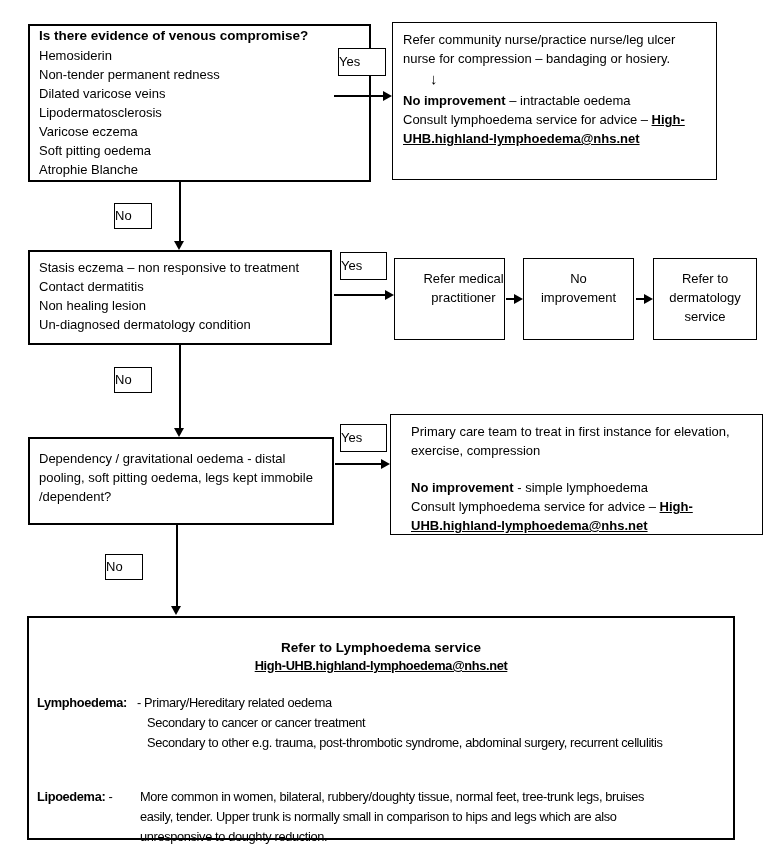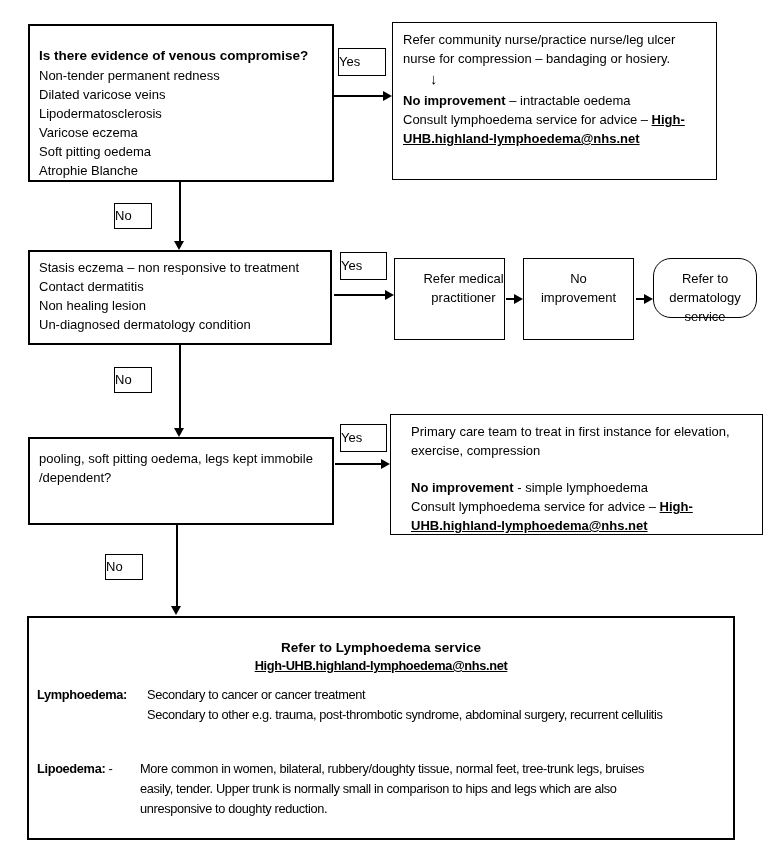--- a/index.html
+++ b/index.html
@@ -19,33 +19,34 @@
   .em{font-weight:bold;text-decoration:underline;}
   .nw{white-space:nowrap;}
   .gap{margin-top:18px;}
   .title{font-weight:bold;font-size:13.5px;line-height:20px;}
   .arrow-row{height:23px;padding-left:27px;font-weight:bold;font-size:15px;line-height:21px;}
   .ctr{text-align:center;line-height:19px;padding-top:10px;}
   
   #fin{font-size:12.8px;letter-spacing:-0.35px;line-height:20px;padding:21px 8px;}
   .fin-title{text-align:center;font-weight:bold;font-size:13.5px;line-height:18px;letter-spacing:0;}
   .fin-email{text-align:center;line-height:18px;}
-  .fin-row{display:flex;margin-top:10px;}
+  .fin-row{display:flex;margin-top:18px;}
   .fin-row2{margin-top:34px;}
   .fin-label{flex:0 0 100px;font-weight:bold;}
   .fin-label2{flex:0 0 103px;}
   .ind{padding-left:10px;}
 </style>
 </head>
 <body>
 
 <div class="canvas">
 
-  <div class="box" style="left:28px;top:24px;width:306px;height:158px;padding:20px 9px;">
+  <div class="box" style="left:28px;top:24px;width:343px;height:158px;padding:0 9px;">
     <div class="title">Is there evidence of venous compromise?</div>
+    <div>Hemosiderin</div>
     <div>Non-tender permanent redness</div>
     <div>Dilated varicose veins</div>
     <div>Lipodermatosclerosis</div>
     <div>Varicose eczema</div>
     <div>Soft pitting oedema</div>
     <div>Atrophie Blanche</div>
   </div>
 
   <div class="lblbox" style="left:338px;top:48px;width:48px;height:28px;line-height:26px;">Yes</div>
 
@@ -87,31 +88,32 @@
   <div class="hline" style="left:506px;top:298px;width:10px;"></div>
   <div class="ah-r" style="left:514px;top:294px;"></div>
 
   <div class="box thin ctr" style="left:523px;top:258px;width:111px;height:82px;">
     <div>No</div>
     <div>improvement</div>
   </div>
   <div class="hline" style="left:636px;top:298px;width:9px;"></div>
   <div class="ah-r" style="left:644px;top:294px;"></div>
 
-  <div class="box thin ctr" style="left:653px;top:258px;width:104px;height:60px;border-radius:18px;">
+  <div class="box thin ctr" style="left:653px;top:258px;width:104px;height:82px;">
     <div>Refer to</div>
     <div>dermatology</div>
     <div>service</div>
   </div>
 
   <div class="vline" style="left:179px;top:345px;height:85px;"></div>
   <div class="ah-d" style="left:174px;top:428px;"></div>
   <div class="lblbox" style="left:114px;top:367px;width:38px;height:26px;line-height:24px;">No</div>
 
   <div class="box" style="left:28px;top:437px;width:306px;height:88px;padding:10px 9px;">
+    <div class="nw">Dependency / gravitational oedema - distal</div>
     <div class="nw">pooling, soft pitting oedema, legs kept immobile</div>
     <div class="nw">/dependent?</div>
   </div>
 
   <div class="lblbox" style="left:340px;top:424px;width:47px;height:28px;line-height:26px;">Yes</div>
   <div class="hline" style="left:335px;top:463px;width:48px;"></div>
   <div class="ah-r" style="left:381px;top:459px;"></div>
 
   <div class="box thin" style="left:390px;top:414px;width:373px;height:121px;padding:7px 20px;">
     <div>
@@ -129,20 +131,21 @@
   <div class="ah-d" style="left:171px;top:606px;"></div>
   <div class="lblbox" style="left:105px;top:554px;width:38px;height:26px;line-height:24px;">No</div>
 
   <div class="box" id="fin" style="left:27px;top:616px;width:708px;height:224px;">
     <div class="fin-title">Refer to Lymphoedema service</div>
     <div class="fin-email"><span class="em">High-UHB.highland-lymphoedema@nhs.net</span></div>
 
     <div class="fin-row">
       <div class="fin-label">Lymphoedema:</div>
       <div>
+        <div class="nw">- Primary/Hereditary related oedema</div>
         <div class="nw ind">Secondary to cancer or cancer treatment</div>
         <div class="nw ind">Secondary to other e.g. trauma, post-thrombotic syndrome, abdominal surgery, recurrent cellulitis</div>
       </div>
     </div>
 
     <div class="fin-row fin-row2">
       <div class="fin-label2"><span class="b">Lipoedema:</span>&nbsp;<span>-</span></div>
       <div>
         <div class="nw">More common in women, bilateral, rubbery/doughty tissue, normal feet, tree-trunk legs, bruises</div>
         <div class="nw">easily, tender. Upper trunk is normally small in comparison to hips and legs which are also</div>

